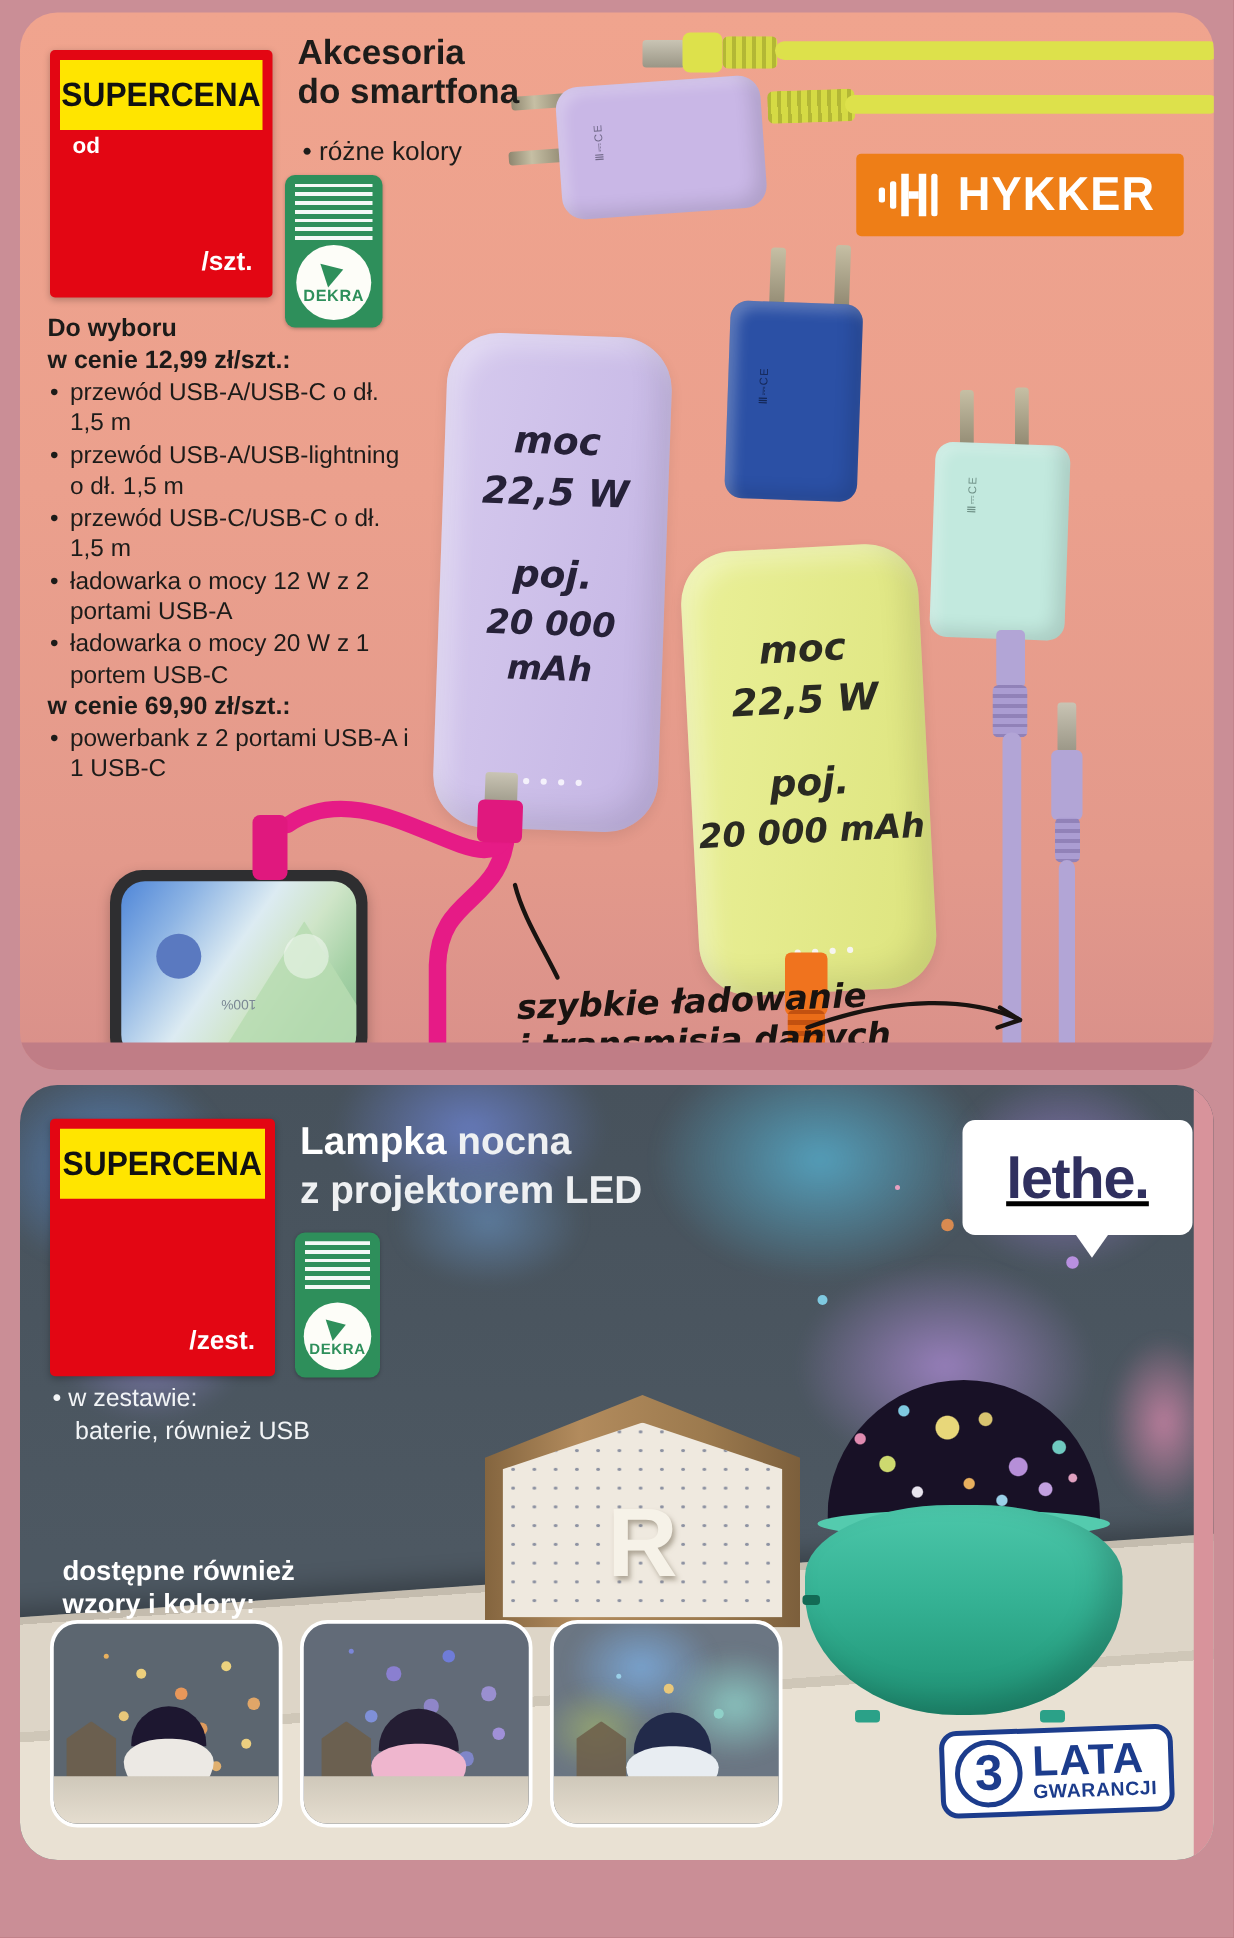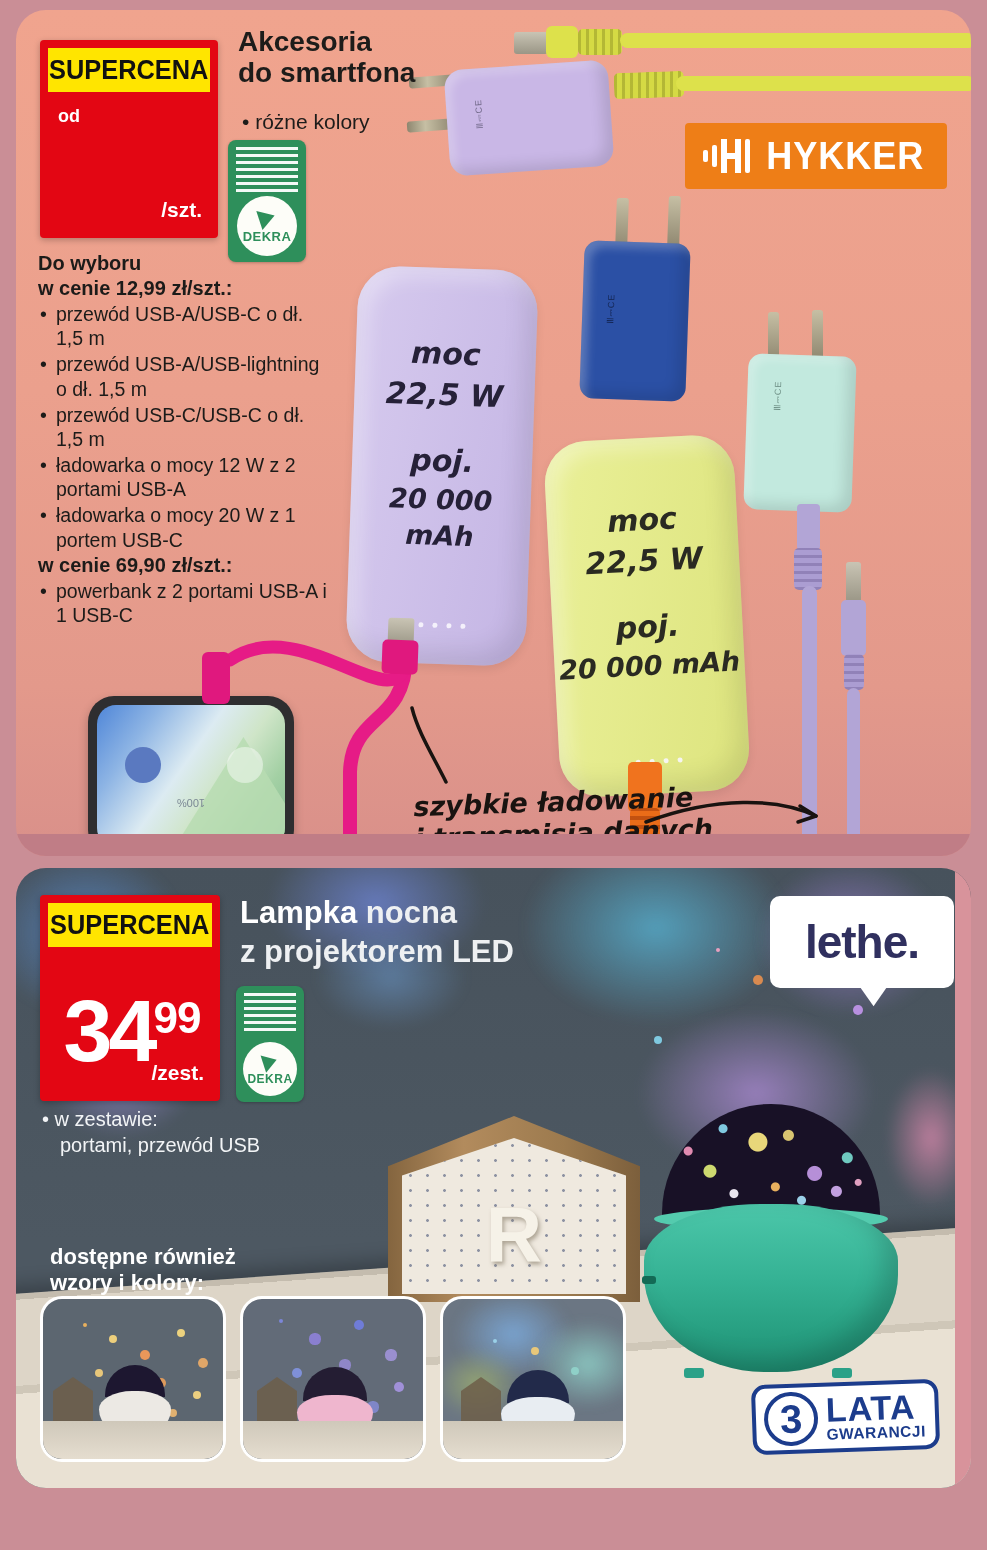--- a/index.html
+++ b/index.html
@@ -10,21 +10,21 @@
 
   
   #card1{left:16px;top:10px;width:955px;height:846px;border-radius:30px;overflow:hidden;
          background:linear-gradient(180deg,#f0a48e 0%,#eba08d 45%,#e3998b 80%,#d9908a 100%);}
   #card1 .shelf-edge{left:0;right:0;bottom:0;height:22px;background:#c07d86;}
   #card2{left:16px;top:868px;width:955px;height:620px;border-radius:30px;overflow:hidden;
          background:linear-gradient(180deg,#47525c,#4d5862 60%);}
 
   
   .sc-badge{background:#e30613;border-radius:4px;box-shadow:0 2px 6px rgba(0,0,0,.25);}
-  .sc-band{position:absolute;left:8px;right:8px;top:8px;height:44px;background:#ffe500;
+  .sc-band{position:absolute;left:8px;right:8px;top:8px;height:56px;background:#ffe500;
            display:flex;align-items:center;justify-content:center;}
   .sc-band span{font-weight:900;font-size:27px;color:#111;letter-spacing:0;transform:scaleX(.94);white-space:nowrap;}
   .sc-od{position:absolute;left:18px;top:66px;color:#fff;font-weight:800;font-size:18px;}
   .sc-price{position:absolute;left:10px;right:6px;text-align:center;color:#fff;font-weight:900;line-height:1;}
   .sc-main{font-size:88px;letter-spacing:-4px;}
   .sc-dec{font-size:44px;vertical-align:28px;letter-spacing:-1px;}
   .sc-unit{position:absolute;right:16px;color:#fff;font-weight:700;font-size:21px;}
 
   
   .dekra{background:#2e8f5b;border-radius:8px;box-shadow:0 1px 3px rgba(0,0,0,.25);text-align:right;}
@@ -92,21 +92,21 @@
   .shelf2{position:absolute;left:-40px;width:1060px;height:420px;top:392px;transform:rotate(-4deg);
     background:linear-gradient(180deg,#c4bcae 0 6px,#ddd5c7 6px 92px,#cfc7b8 92px 100px,#e9e1d3 100px 65%,#efe8da 100%);
     box-shadow:0 -8px 18px rgba(0,0,0,.25);}
   .pinkwall{position:absolute;right:0;top:0;bottom:0;width:16px;background:#d8939b;z-index:5;}
   .s2title{color:#fff;font-size:31px;line-height:1.25;}
   .s2title .bold{font-weight:800;}
   .s2title .lt{font-weight:700;color:#eef0f2;}
   .s2text{color:#f2f4f6;font-size:20px;line-height:1.3;}
   .s2varlab{color:#fff;font-weight:800;font-size:22px;line-height:1.18;}
 
-  .lethe{background:#fff;border-radius:10px;display:flex;align-items:center;justify-content:center;z-index:6;}
+  .lethe{background:#fff;border-radius:10px;display:flex;align-items:center;justify-content:center;z-index:6;text-decoration:underline;}
   .lethe::after{content:"";position:absolute;left:92px;bottom:-10px;width:24px;height:24px;background:#fff;
     transform:rotate(55deg) skew(20deg);}
   .lethe span{color:#30305f;font-weight:800;font-size:46px;letter-spacing:-1px;}
 
   .house{clip-path:polygon(50% 0,100% 27%,100% 100%,0 100%,0 27%);
     background:linear-gradient(90deg,#84653f,#b28b5d 30%,#9c7a4e 70%,#7c5f3c);}
   .house-in{position:absolute;left:14px;right:14px;top:22px;bottom:8px;
     clip-path:polygon(50% 0,100% 24%,100% 100%,0 100%,0 24%);
     background-color:#efe9df;background-image:radial-gradient(circle,#8d92a2 1.2px,transparent 1.6px);background-size:17px 15px;}
   .house-r{position:absolute;left:0;right:0;bottom:14px;text-align:center;font-weight:900;font-size:78px;
@@ -330,42 +330,39 @@
     <div class="abs lamp-base" style="left:628px;top:336px;width:254px;height:168px;z-index:3;">
       <div class="abs" style="left:-2px;top:72px;width:14px;height:8px;background:#136a55;border-radius:3px;"></div>
     </div>
     <div class="abs lamp-foot" style="left:668px;top:500px;width:20px;height:10px;z-index:3;"></div>
     <div class="abs lamp-foot" style="left:816px;top:500px;width:20px;height:10px;z-index:3;"></div>
 
     <div class="abs sc-badge" style="left:24px;top:27px;width:180px;height:206px;z-index:6;">
       <div class="sc-band">
         <span>SUPERCENA</span>
       </div>
-      <div class="sc-price" style="top:92px;">
-        <span class="sc-main">34</span><span class="sc-dec">99</span>
-      </div>
       <div class="sc-unit" style="top:166px;">/zest.</div>
     </div>
 
     <div class="abs s2title" style="left:224px;top:26px;z-index:6;">
       <div><span class="bold">Lampka</span><span class="lt"> nocna</span></div>
       <div class="lt">z projektorem LED</div>
     </div>
 
     <div class="abs dekra" style="left:220px;top:118px;width:68px;height:116px;z-index:6;">
       <div class="dekra-lines" style="height:42px;"></div>
       <div class="dekra-circle" style="width:54px;height:54px;">
         <div class="dekra-arrow" style="border-left-width:14px;border-top-width:9px;border-bottom-width:9px;"></div>
         <div class="dekra-word" style="font-size:12px;">DEKRA</div>
       </div>
     </div>
 
     <div class="abs s2text" style="left:26px;top:238px;z-index:6;">
       <div>• w zestawie:</div>
-      <div style="padding-left:18px;">portami, przewód USB</div>
+      <div style="padding-left:18px;">baterie, również USB</div>
     </div>
 
     <div class="abs s2varlab" style="left:34px;top:376px;z-index:6;">
       <div>dostępne również</div>
       <div>wzory i kolory:</div>
     </div>
 
     <div class="abs lethe" style="left:754px;top:28px;width:184px;height:92px;">
       <span>lethe.</span>
     </div>

